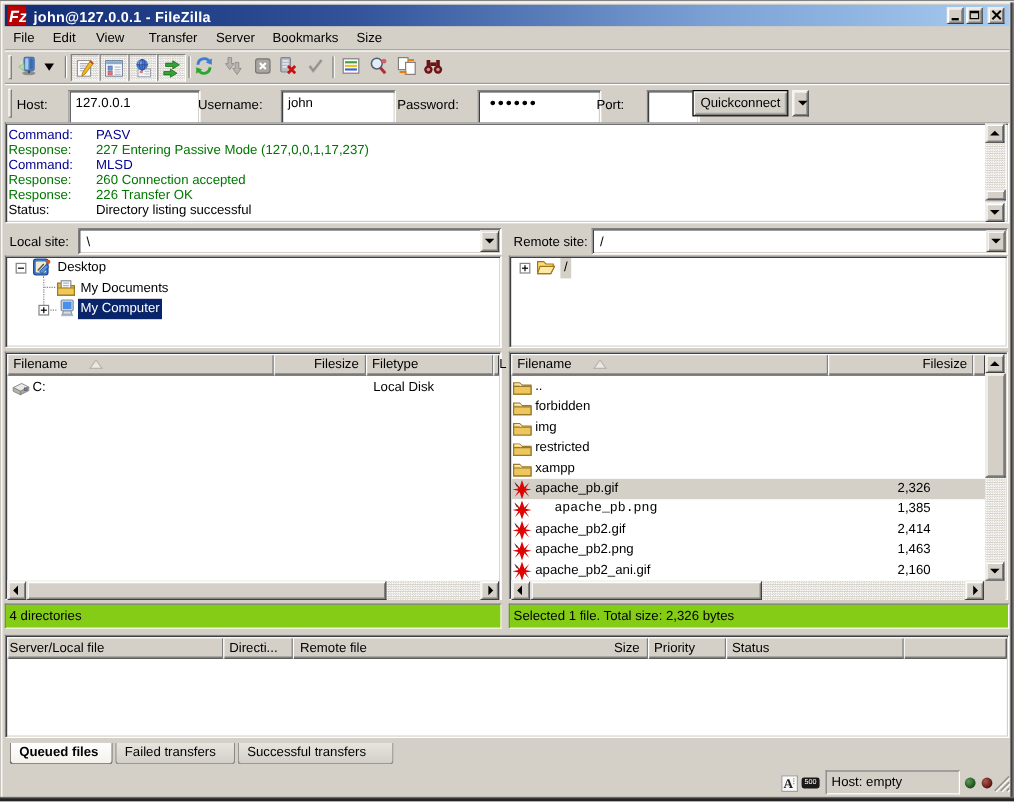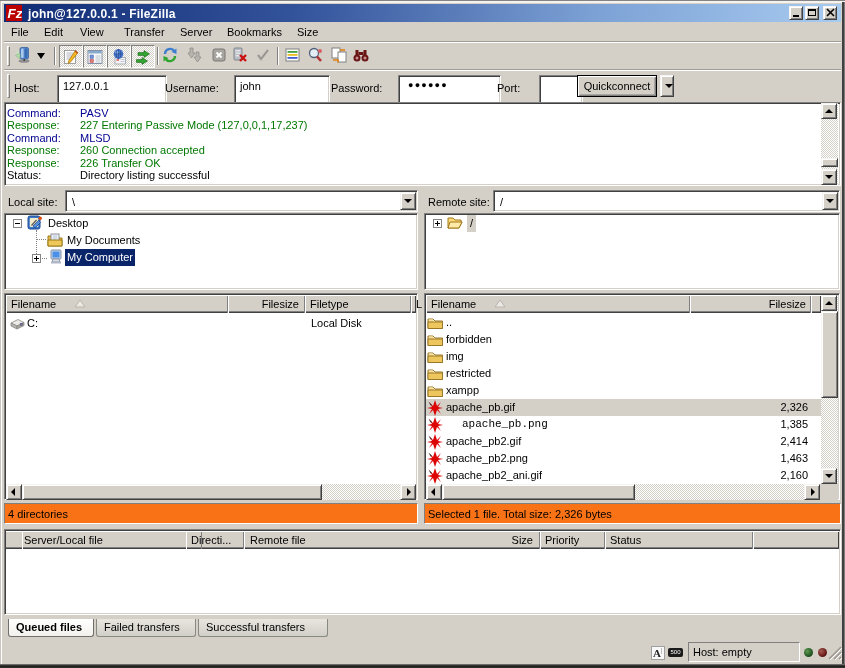--- a/index.html
+++ b/index.html
@@ -100,23 +100,23 @@
 .pm { position:absolute; width:9px; height:9px; background:#fff; border:1px solid #848484; }
 .pm:before { content:""; position:absolute; left:1px; top:3px; width:5px; height:1px; background:#000; }
 .pm.plus:after { content:""; position:absolute; left:3px; top:1px; width:1px; height:5px; background:#000; }
 
 .hdr { position:absolute; height:18px; background:#d4d0c8;
   border-top:1px solid #fff; border-bottom:1px solid #404040;
   box-shadow: inset -1px 0 0 #404040, inset 0 -1px 0 #808080; }
 .hcell { position:absolute; top:0; height:17px; line-height:17px; padding-left:5px;
   border-right:1px solid #808080; box-shadow: 1px 0 0 #fff inset; }
 .lrow { position:absolute; height:17px; line-height:17px; }
-.num { position:absolute; text-align:right; }
-
-.spanel { position:absolute; height:21px; background:#f97316;
+.num { position:absolute; }
+
+.spanel { position:absolute; height:21px; background:#84cc16;
   border:1px solid; border-color:#808080 #fff #fff #808080; padding:4px 0 0 3px; }
 
 .tab { position:absolute; top:619px; height:18px; border:1px solid #898983; border-top:none;
   border-radius:0 0 3px 3px; background:linear-gradient(#e8e5df,#d2cfc8); padding:2px 0 0 7px; }
 #tab1 { background:linear-gradient(#ffffff,#f2f1ec); font-weight:bold; border-color:#706f6b; }
 
 #sbar { left:4px; top:638px; width:837px; height:26px; background:#d4d0c8; }
 .led { position:absolute; width:9px; height:9px; border-radius:50%; }
 </style>
 </head>
@@ -512,21 +512,21 @@
         <span class="arrR"></span>
       </div>
   </div>
   <div class="abs" style="left:820px; top:484px; width:18px; height:16px; background:#d4d0c8;"></div>
 
   <div class="spanel" style="left:4px; top:503px; width:414px;">4 directories</div>
   <div class="spanel" style="left:424px; top:503px; width:417px;">Selected 1 file. Total size: 2,326 bytes</div>
 
   <div class="pane" style="left:4px; top:529px; width:837px; height:86px;"></div>
   <div class="hdr" style="left:6px; top:531px; width:833px;">
-    <div class="hcell" style="left:16px; width:180px; padding-left:2px;">Server/Local file</div>
+    <div class="hcell" style="left:0; width:180px; padding-left:2px;">Server/Local file</div>
     <div class="hcell" style="left:180px; width:58px;">Directi...</div>
     <div class="hcell" style="left:238px; width:296px;">
         <span style="position:absolute;left:6px;">Remote file</span>
         <span style="position:absolute;right:6px;">Size</span>
       </div>
     <div class="hcell" style="left:534px; width:65px;">Priority</div>
     <div class="hcell" style="left:599px; width:148px;">Status</div>
     <div class="hcell" style="left:747px; width:86px; border-right:none;"></div>
   </div>
 

